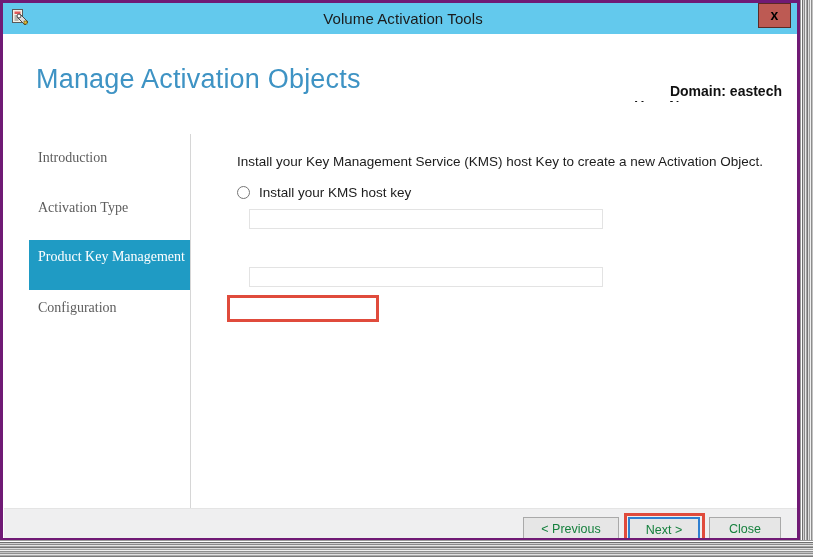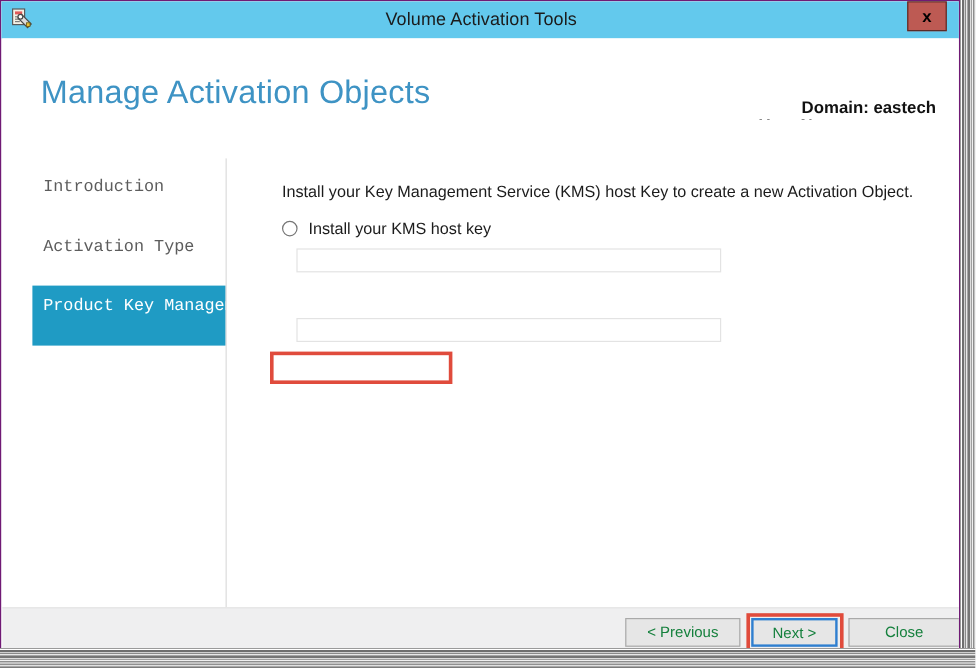--- a/index.html
+++ b/index.html
@@ -77,21 +77,21 @@
   }
 
   
   .window {
     position: absolute;
     left: 0;
     top: 0;
     width: 800px;
     height: 541px;
     background: #ffffff;
-    border: 1px solid #701a75;
+    border: 3px solid #701a75;
     box-sizing: border-box;
     overflow: hidden;
   }
 
   
   .titlebar {
     position: absolute;
     left: 0;
     top: 0;
     width: 800px;
@@ -200,21 +200,21 @@
     left: 25px;
     width: 161px;
     height: 22px;
     font-size: 14px;
     color: #5d5d5d;
     line-height: 22px;
     padding-left: 9px;
     box-sizing: border-box;
     white-space: nowrap;
     cursor: pointer;
-    font-family: Liberation Mono, monospace;
+    font-family: Liberation Serif, serif;
   }
   .nav-item.active {
     background: #1f9bc4;
     color: #ffffff;
     height: 50px;
     line-height: 22px;
     padding-top: 6px;
   }
 
   
@@ -369,20 +369,21 @@
         <div class="ident-block">
           <div>Domain: eastech</div>
           <div>User Name: azureuser</div>
         </div>
       </div>
 
       <div class="sidebar">
         <div class="nav-item" style="top:45px;">Introduction</div>
         <div class="nav-item" style="top:95px;">Activation Type</div>
         <div class="nav-item active" style="top:138px;">Product Key Management</div>
+        <div class="nav-item" style="top:195px;">Configuration</div>
       </div>
       <div class="sidebar-divider"></div>
 
       <div class="main">
 
         <div class="instruction">Install your Key Management Service (KMS) host Key to create a new Activation Object.</div>
 
         <div class="opt-row" style="left:46px; top:83px;">
           <span class="radio"></span>
           <span class="opt-label">Install your KMS host key</span>
@@ -395,21 +396,21 @@
 
 
         <div class="annot" style="left:36px; top:193px; width:152px; height:27px;"></div>
 
       </div>
     </div>
 
     <div class="footer">
       <div class="btn" style="left:519px; width:96px;">&lt; Previous</div>
       <div class="btn focused" style="left:624px; width:72px;">Next &gt;</div>
-      <div class="btn" style="left:705px; width:93px;">Close</div>
+      <div class="btn" style="left:705px; width:72px;">Close</div>
 
       <div class="annot" style="left:620px; top:4px; width:81px; height:32px;"></div>
     </div>
 
   </div>
 
   <div class="edge-stripes-right"></div>
   <div class="edge-stripes-bottom"></div>
 
 </div>

